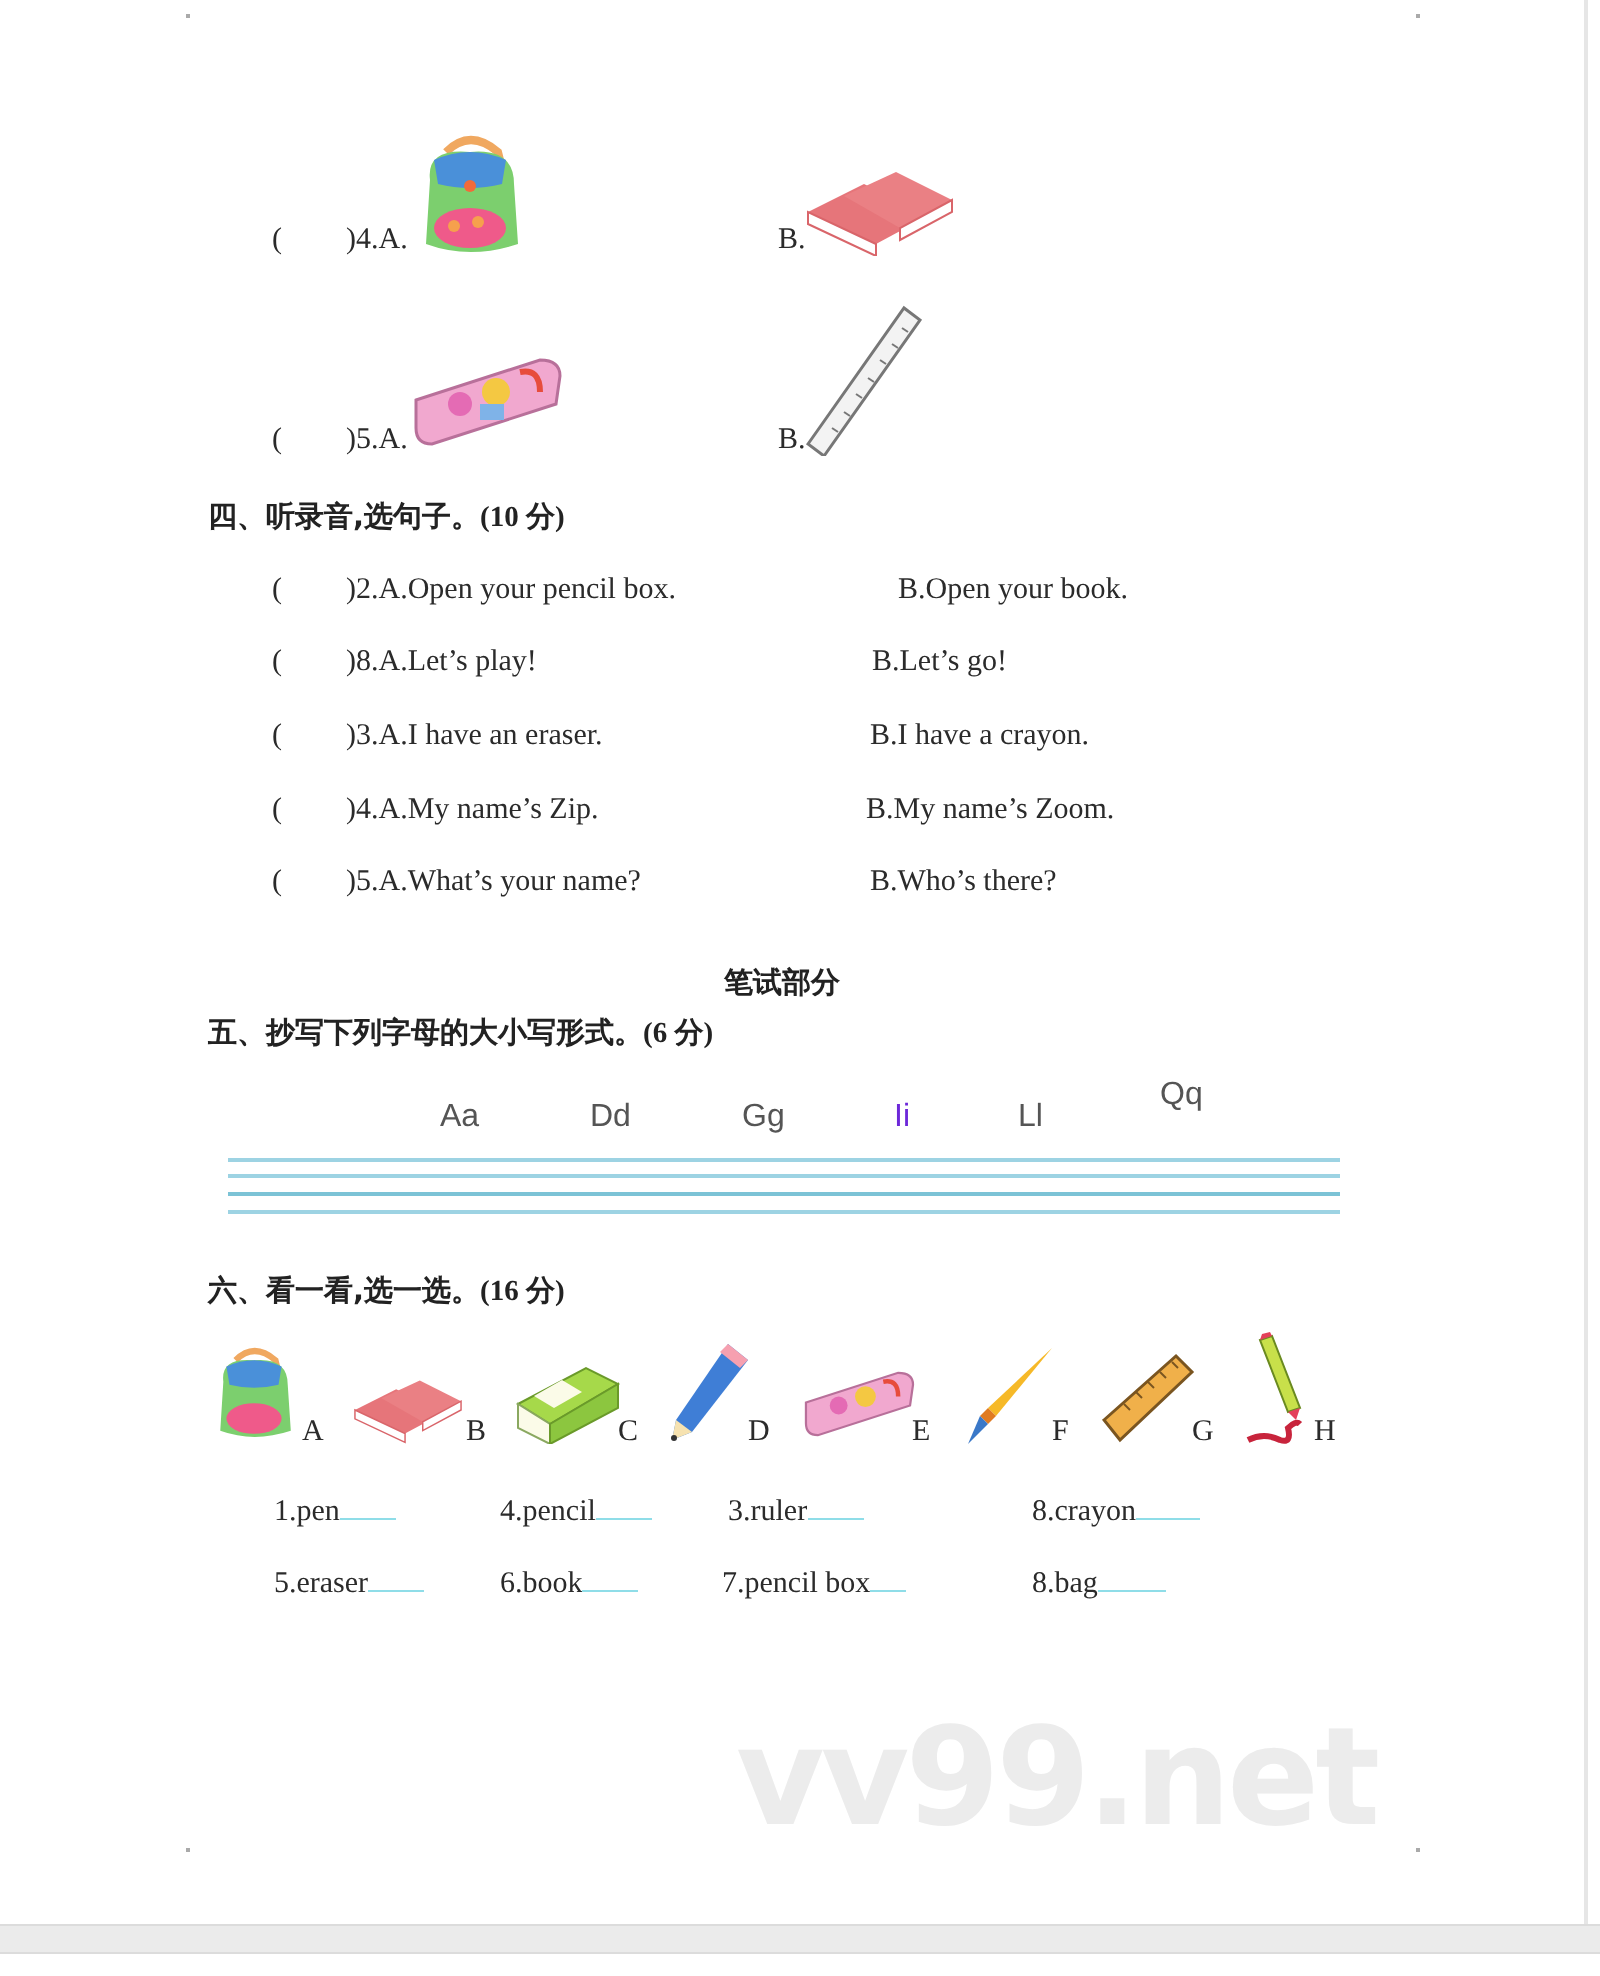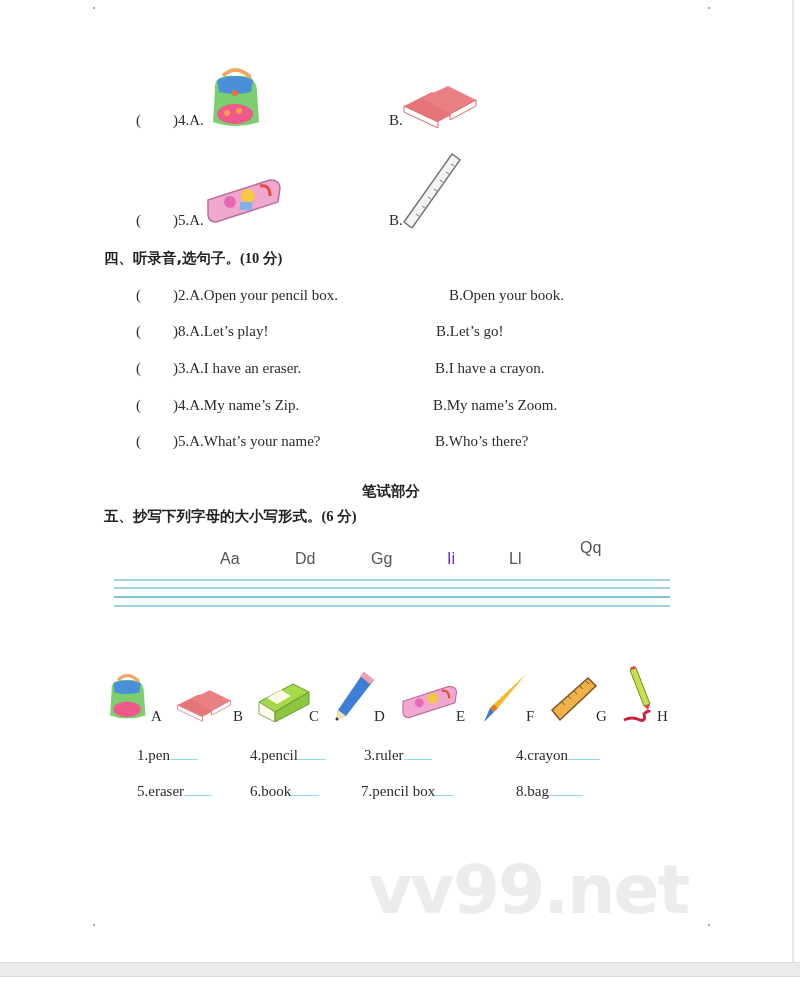--- a/index.html
+++ b/index.html
@@ -132,20 +132,23 @@
     <span class="abs sans" style="left:580px;top:539px;font-size:16px;color:#555;">Qq</span>
   </div>
 
   <div>
     <div class="ruled" style="top:579px;"></div>
     <div class="ruled" style="top:587px;"></div>
     <div class="ruled" style="top:596px;background:#7cc3d6;height:2px;"></div>
     <div class="ruled" style="top:605px;"></div>
   </div>
 
+  <div class="abs heading" style="left:104px;top:636px;">
+    <span>六、看一看,选一选。</span><span class="pts">(16 分)</span>
+  </div>
 
   <div>
 
     <div class="abs" style="left:104px;top:672px;">
       <svg width="46" height="50" viewBox="0 0 60 64">
         <path d="M18 10 Q30 -2 44 10 L50 34" stroke="#f0a860" stroke-width="4" fill="none"></path>
         <path d="M10 24 Q8 8 30 10 Q52 8 52 26 L54 56 Q30 64 8 56 Z" fill="#7ccf6e"></path>
         <path d="M12 14 Q30 6 48 14 L46 26 Q30 30 14 26 Z" fill="#4a90d9"></path>
         <ellipse cx="30" cy="48" rx="18" ry="10" fill="#ef5a8a"></ellipse>
       </svg>
@@ -230,21 +233,21 @@
     <div class="abs txt" style="left:137px;top:745px;">
       <span>1.pen</span><span class="blank" style="width:28px;"></span>
     </div>
     <div class="abs txt" style="left:250px;top:745px;">
       <span>4.pencil</span><span class="blank" style="width:28px;"></span>
     </div>
     <div class="abs txt" style="left:364px;top:745px;">
       <span>3.ruler</span><span class="blank" style="width:28px;"></span>
     </div>
     <div class="abs txt" style="left:516px;top:745px;">
-      <span>4.crayon</span><span class="blank" style="width:32px;"></span>
+      <span>8.crayon</span><span class="blank" style="width:32px;"></span>
     </div>
     <div class="abs txt" style="left:137px;top:781px;">
       <span>5.eraser</span><span class="blank" style="width:28px;"></span>
     </div>
     <div class="abs txt" style="left:250px;top:781px;">
       <span>6.book</span><span class="blank" style="width:28px;"></span>
     </div>
     <div class="abs txt" style="left:361px;top:781px;">
       <span>7.pencil box</span><span class="blank" style="width:18px;"></span>
     </div>

